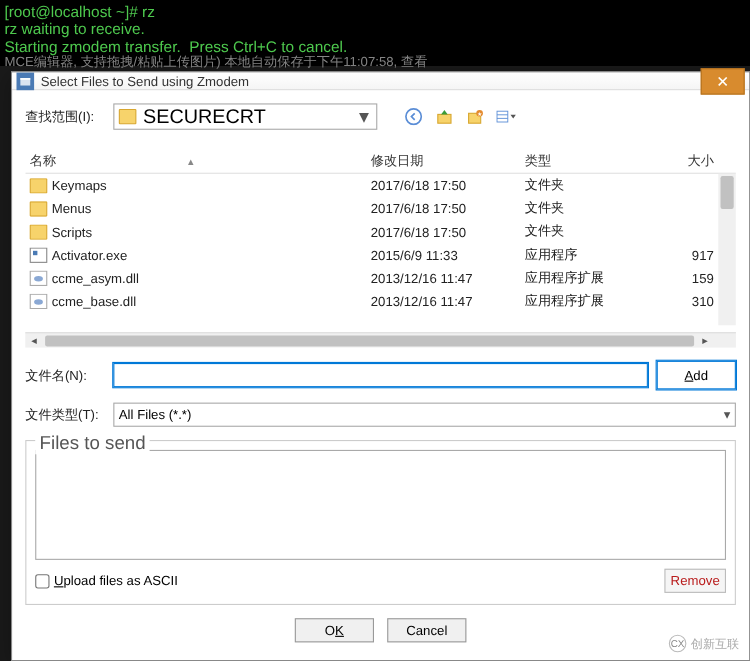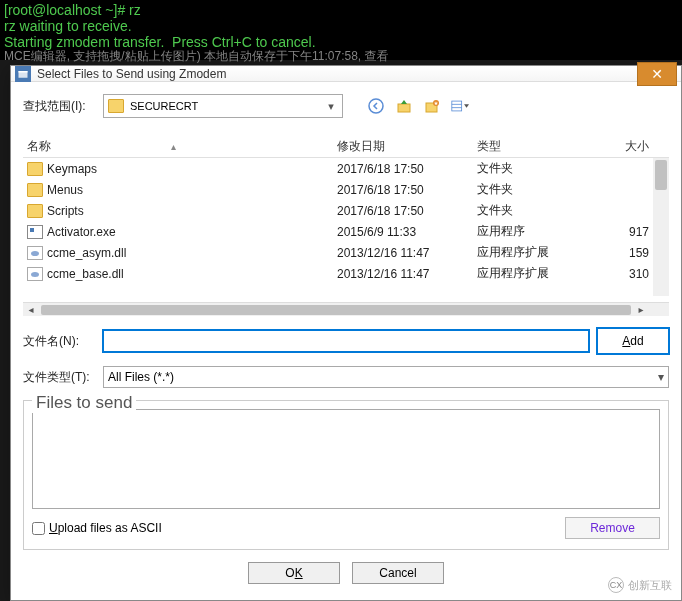--- a/index.html
+++ b/index.html
@@ -15,21 +15,21 @@
     .titlebar { height: 16px; background: linear-gradient(#fff, #f5f5f5); border-bottom: 1px solid #ddd; display: flex; align-items: center; padding: 0 4px; }
     .titlebar-icon { width: 16px; height: 16px; background: #4a7ab4; display: inline-flex; align-items: center; justify-content: center; }
     .titlebar-icon svg { width: 12px; height: 12px; fill: #fff; }
     .titlebar-text { flex: 1; font-size: 12px; color: #333; padding-left: 6px; }
     .close-btn { width: 40px; height: 24px; background: #d88b2e; color: #fff; display: flex; align-items: center; justify-content: center; font-size: 14px; cursor: pointer; border: 1px solid #b5721f; }
 
     .dialog-body { padding: 12px 12px 8px 12px; height: calc(100% - 26px); }
     
     .lookin-row { display: flex; align-items: center; gap: 8px; margin-bottom: 18px; }
     .lookin-label { font-size: 12px; color: #222; width: 72px; }
-    .lookin-combo { flex: 0 0 240px; height: 24px; border: 1px solid #a9a9a9; display: flex; align-items: center; padding: 0 4px; background: #fff; font-size: 11px; position: relative; }
+    .lookin-combo { flex: 0 0 240px; height: 24px; border: 1px solid #a9a9a9; display: flex; align-items: center; padding: 0 4px; background: #fff; font-size: 18px; position: relative; }
     .lookin-combo .folder-ico { width: 16px; height: 14px; background: #f7d36b; border: 1px solid #d8a730; border-radius: 1px; margin-right: 6px; }
     .lookin-combo .combo-arrow { position: absolute; right: 2px; top: 0; bottom: 0; width: 18px; display: flex; align-items: center; justify-content: center; color: #555; }
     
     .tool-icons { display: flex; gap: 10px; margin-left: 16px; align-items: center; }
     .tool-icon { width: 18px; height: 18px; display: flex; align-items: center; justify-content: center; cursor: pointer; }
     
     .file-list { border: none; height: 160px; overflow: auto; position: relative; }
     .file-header { display: flex; font-size: 12px; color: #333; height: 22px; align-items: center; border-bottom: 1px solid #e0e0e0; }
     .file-header .col { padding: 0 4px; }
     .col-name { width: 310px; display: flex; align-items: center; }
@@ -59,24 +59,24 @@
     .field-combo .combo-arrow { position: absolute; right: 4px; color: #555; }
     .add-btn { width: 72px; height: 26px; border: 1px solid #0078d7; background: #fff; font-size: 12px; cursor: pointer; outline: 1px solid #0078d7; }
     
     .files-to-send-group { margin-top: 12px; position: relative; }
     .group-border { border: 1px solid #ccc; padding: 8px; position: relative; height: 150px; }
     .group-label { position: absolute; top: -8px; left: 8px; background: #fff; padding: 0 4px; font-size: 17px; color: #555; }
     .send-list { width: 100%; height: 100px; border: 1px solid #a9a9a9; background: #fff; }
     .bottom-actions { display: flex; align-items: center; margin-top: 8px; gap: 8px; }
     .checkbox-wrap { display: flex; align-items: center; gap: 4px; font-size: 12px; flex: 1; }
     .checkbox-wrap input { width: 13px; height: 13px; }
-    .remove-btn { width: 95px; height: 22px; border: 1px solid #bbb; background: #f5f5f5; font-size: 12px; color: #6d28d9; cursor: default; }
+    .remove-btn { width: 56px; height: 22px; border: 1px solid #bbb; background: #f5f5f5; font-size: 12px; color: #b91c1c; cursor: default; }
     
     .dialog-footer { display: flex; justify-content: center; gap: 12px; margin-top: 12px; }
-    .dlg-btn { width: 92px; height: 22px; border: 1px solid #999; background: #f0f0f0; font-size: 12px; cursor: pointer; }
+    .dlg-btn { width: 72px; height: 22px; border: 1px solid #999; background: #f0f0f0; font-size: 12px; cursor: pointer; }
     
     .vscroll { position: absolute; right: 0; top: 22px; bottom: 0; width: 16px; background: #f0f0f0; }
     .vscroll .vthumb { width: 12px; height: 30px; background: #c1c1c1; margin: 2px auto; border-radius: 2px; }
     
     .watermark { position: absolute; right: 6px; bottom: 6px; font-size: 11px; color: #aaa; background: rgba(255,255,255,0.8); padding: 2px 4px; display:flex; align-items:flex-end; gap:4px;}
     .watermark .wm-logo { width:16px; height:16px; border:1px solid #bbb; border-radius:50%; display:flex; align-items:center; justify-content:center; font-size:9px; color:#888;}
   </style>
 </head>
 <body>
 

